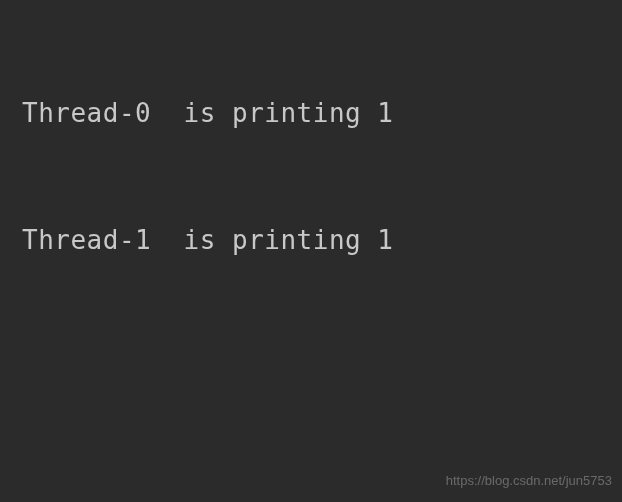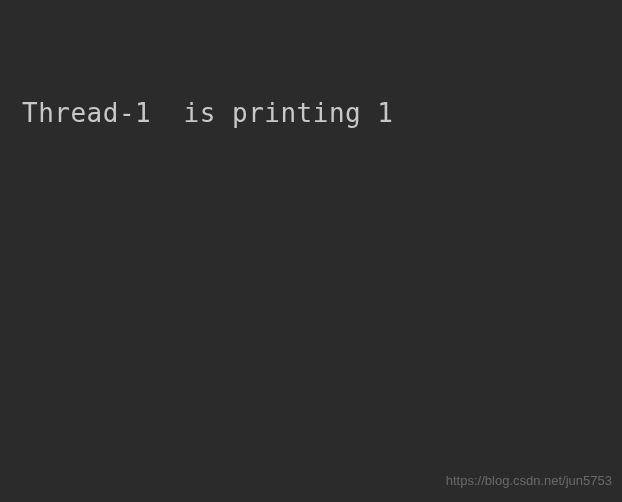--- a/index.html
+++ b/index.html
@@ -32,20 +32,21 @@
       font-family: Arial, sans-serif;
       color: rgba(220, 220, 220, 0.35);
       letter-spacing: 0;
       margin-top: 12px;
     }
   </style>
 </head>
 <body>
 
 <div class="console">
+  <span class="line">Thread-0  is printing 1</span>
   <span class="line">Thread-1  is printing 1</span>
   
   
   
   
   
   
   <span class="line"></span>
   
 </div>

